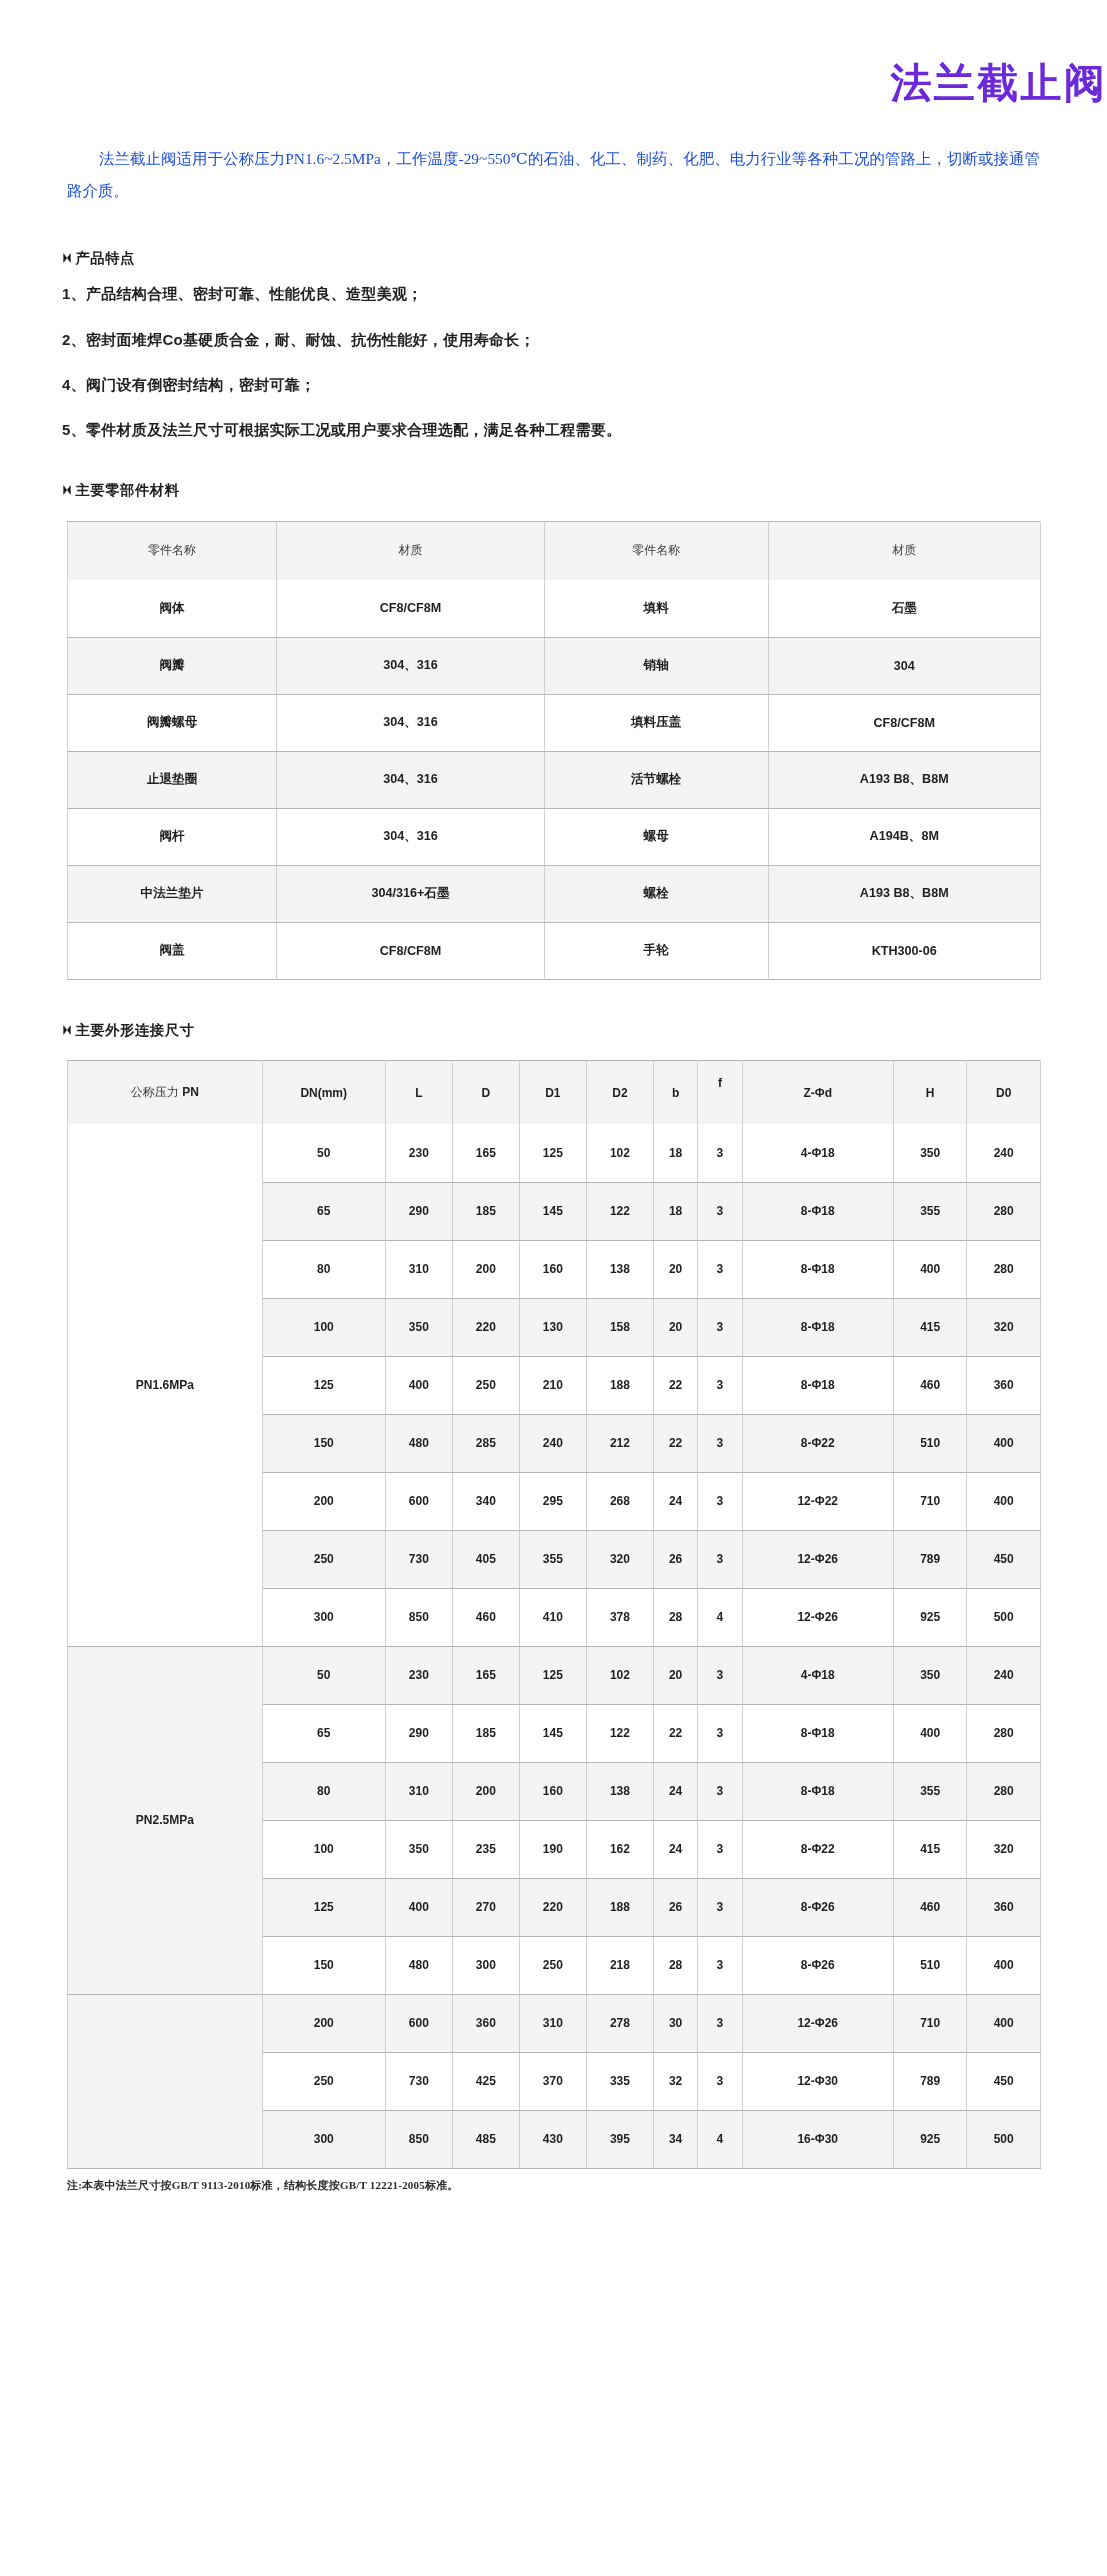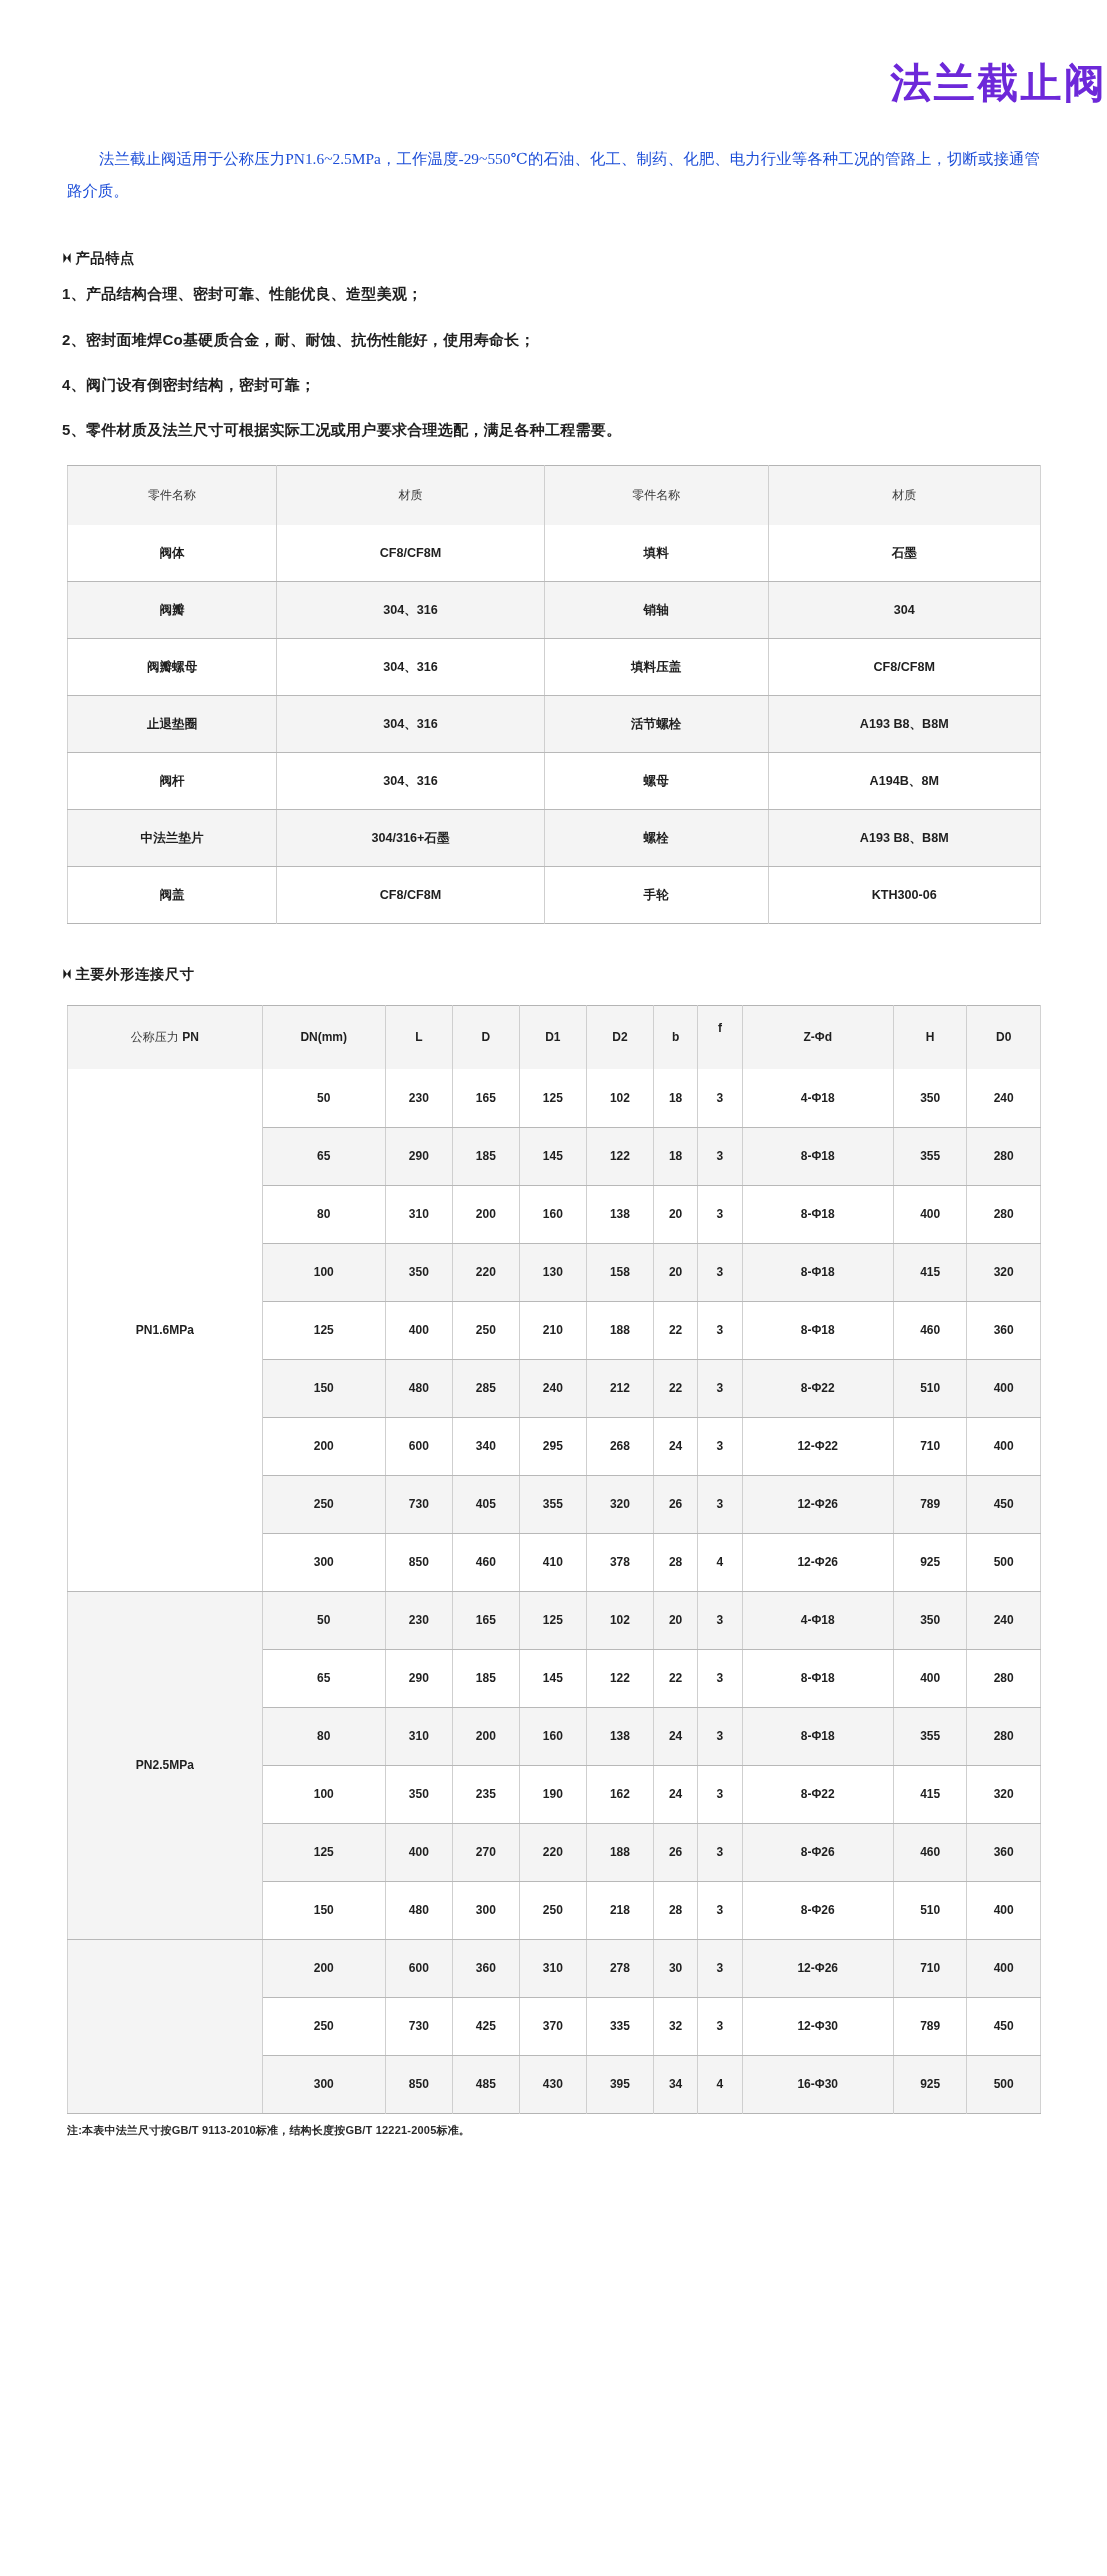--- a/index.html
+++ b/index.html
@@ -113,20 +113,21 @@
   .hdr-pn-cn { font-weight: 400; color: #3a3a3a; }
   .hdr-pn-en { font-weight: 700; color: #1f1f1f; margin-top: 12px; }
 
   
   .note {
     margin: 9px 0 0 67px;
     font-size: 11px;
     font-weight: 700;
     color: #2b2b2b;
     letter-spacing: 0.2px;
+    font-family: Liberation Serif, serif;
   }
   .tail-space { height: 63px; }
 </style>
 </head>
 <body>
 
 <div class="page">
 
   <h1 class="title">法兰截止阀</h1>
 
@@ -137,20 +138,24 @@
     <span class="txt">产品特点</span>
   </div>
 
   <div class="features">
     <div class="feature-item">1、产品结构合理、密封可靠、性能优良、造型美观；</div>
     <div class="feature-item">2、密封面堆焊Co基硬质合金，耐、耐蚀、抗伤性能好，使用寿命长；</div>
     <div class="feature-item">4、阀门设有倒密封结构，密封可靠；</div>
     <div class="feature-item">5、零件材质及法兰尺寸可根据实际工况或用户要求合理选配，满足各种工程需要。</div>
   </div>
 
+  <div class="section-head">
+    <span class="diamond"></span>
+    <span class="txt">主要零部件材料</span>
+  </div>
 
   <div class="tbl-wrap">
     <table class="grid mat">
       <colgroup>
         <col style="width:21.5%">
           <col style="width:27.5%">
           <col style="width:23%">
           <col style="width:28%">
       </colgroup>
       <thead>

